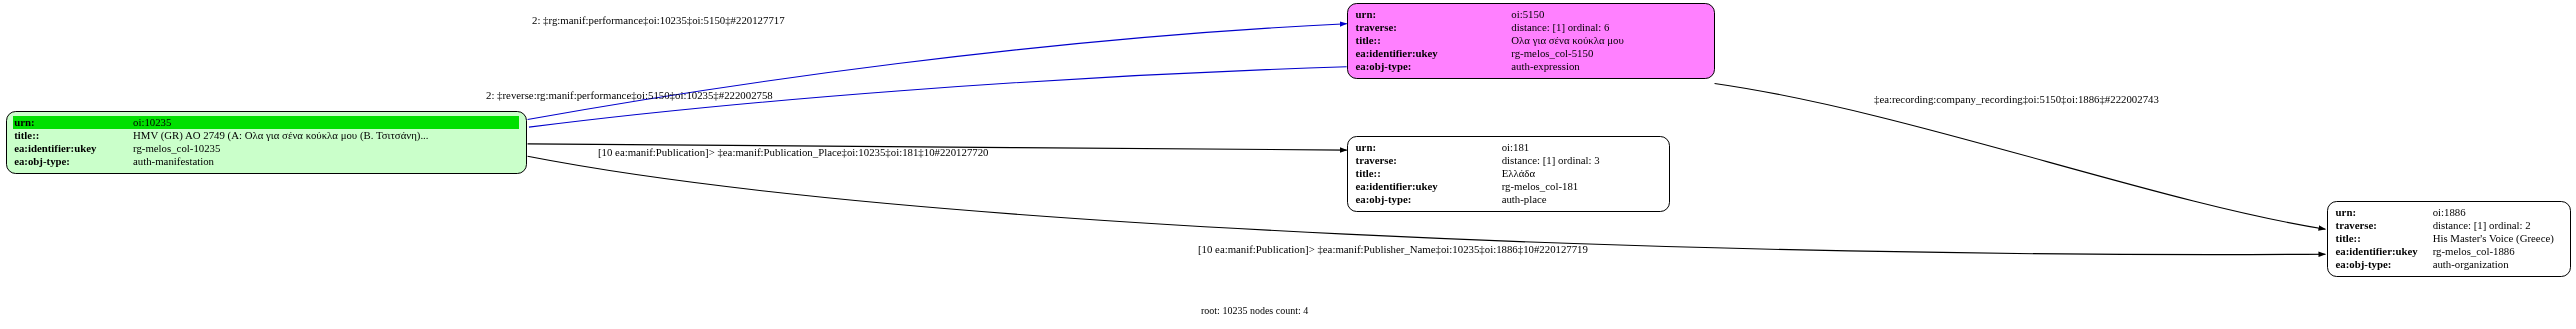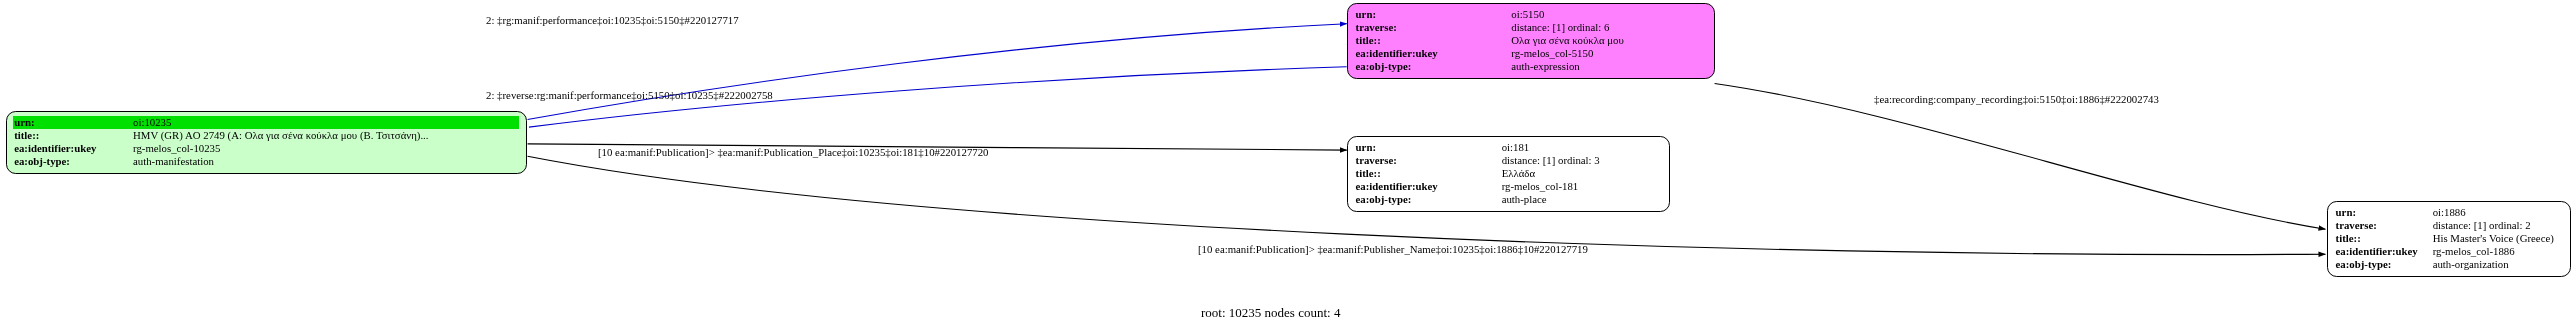--- a/index.html
+++ b/index.html
@@ -50,21 +50,21 @@
   .edge-label {
     position: absolute;
     font-size: 10.8px;
     line-height: 11.8px;
     color: #000000;
     white-space: nowrap;
     background: transparent;
   }
   .footer {
     position: absolute;
-    font-size: 13px;
+    font-size: 10px;
     color: #000000;
     white-space: nowrap;
   }
   .gr { font-family: Liberation Serif, serif; }
 </style>
 </head>
 <body>
 
 <div id="canvas">
 
@@ -186,21 +186,21 @@
           <td class="v">rg-melos_col-1886</td>
         </tr>
         <tr>
           <td class="k">ea:obj-type:</td>
           <td class="v">auth-organization</td>
         </tr>
       </tbody>
     </table>
   </div>
 
-  <div class="edge-label" style="left:486px; top:15.3px;">2: ‡rg:manif:performance‡oi:10235‡oi:5150‡#220127717</div>
+  <div class="edge-label" style="left:532px; top:15.3px;">2: ‡rg:manif:performance‡oi:10235‡oi:5150‡#220127717</div>
 
   <div class="edge-label" style="left:486px; top:90px;">2: ‡reverse:rg:manif:performance‡oi:5150‡oi:10235‡#222002758</div>
 
   <div class="edge-label" style="left:598px; top:147px;">[10 ea:manif:Publication]&gt; ‡ea:manif:Publication_Place‡oi:10235‡oi:181‡10#220127720</div>
 
   <div class="edge-label" style="left:1198px; top:244px;">[10 ea:manif:Publication]&gt; ‡ea:manif:Publisher_Name‡oi:10235‡oi:1886‡10#220127719</div>
 
   <div class="edge-label" style="left:1846px; top:94px;margin-left:28px;">‡ea:recording:company_recording‡oi:5150‡oi:1886‡#222002743</div>
 
   <div class="footer" style="left:1201px; top:305px;">root: 10235 nodes count: 4</div>

